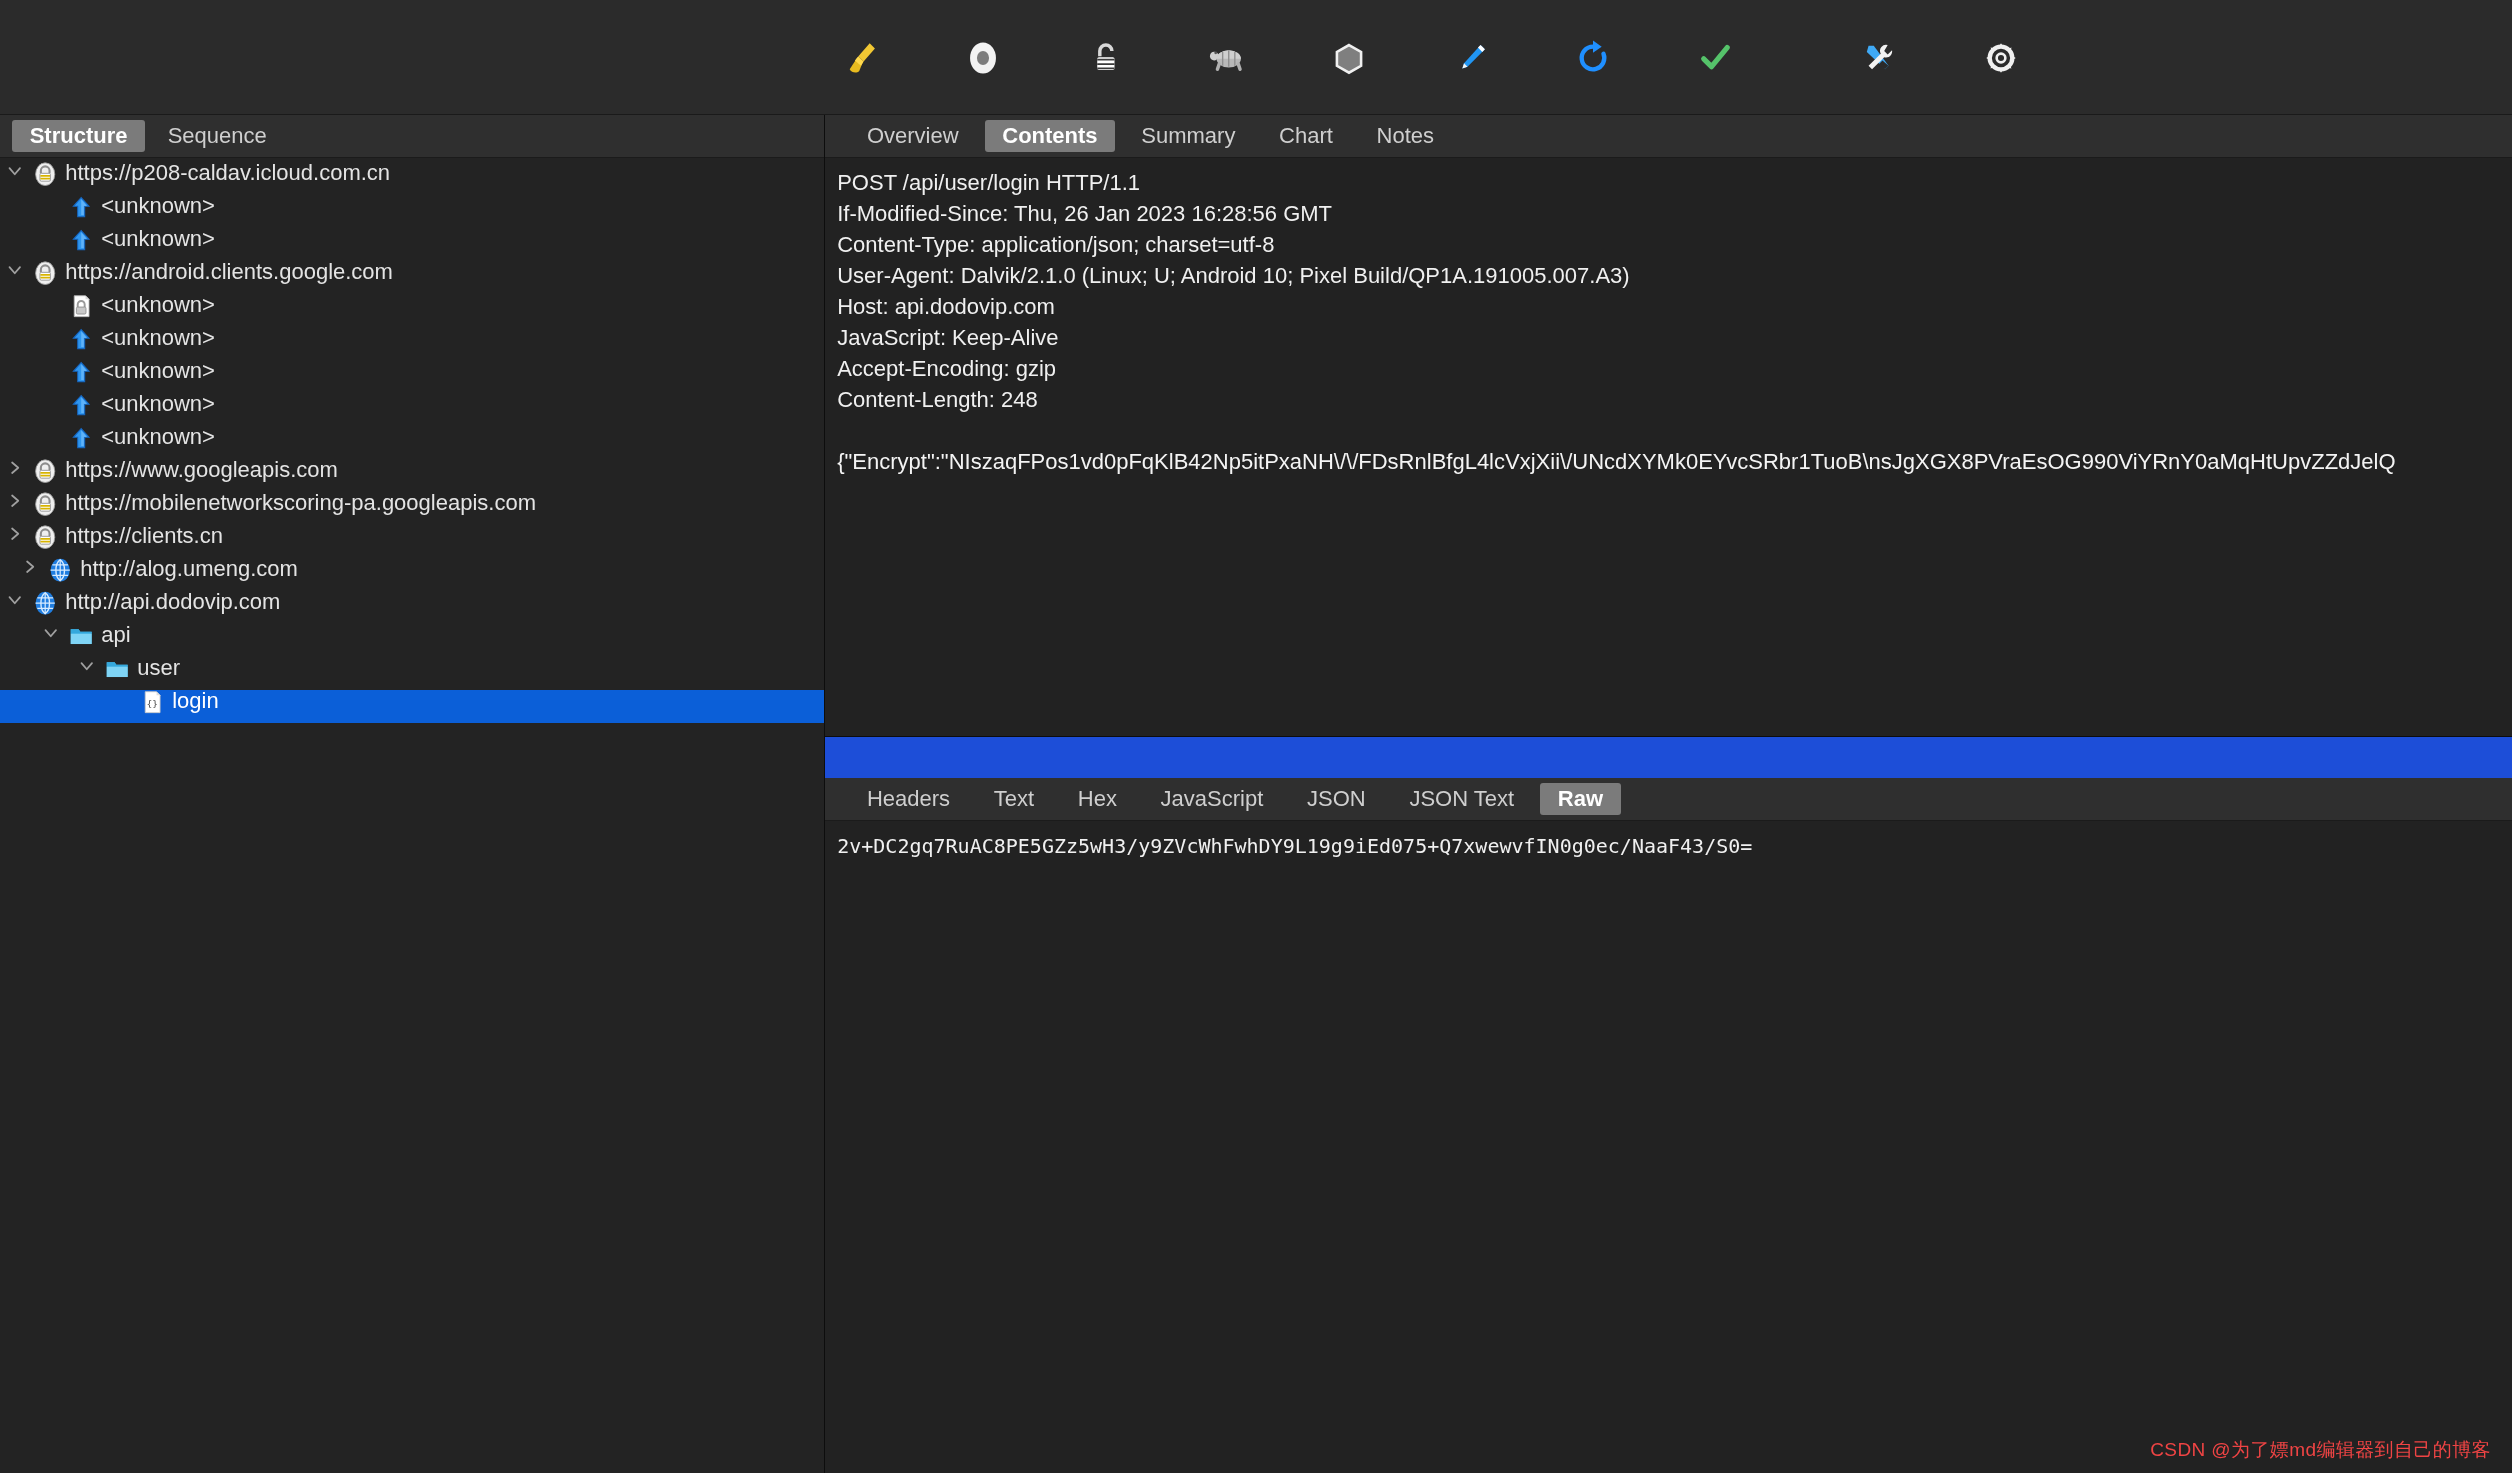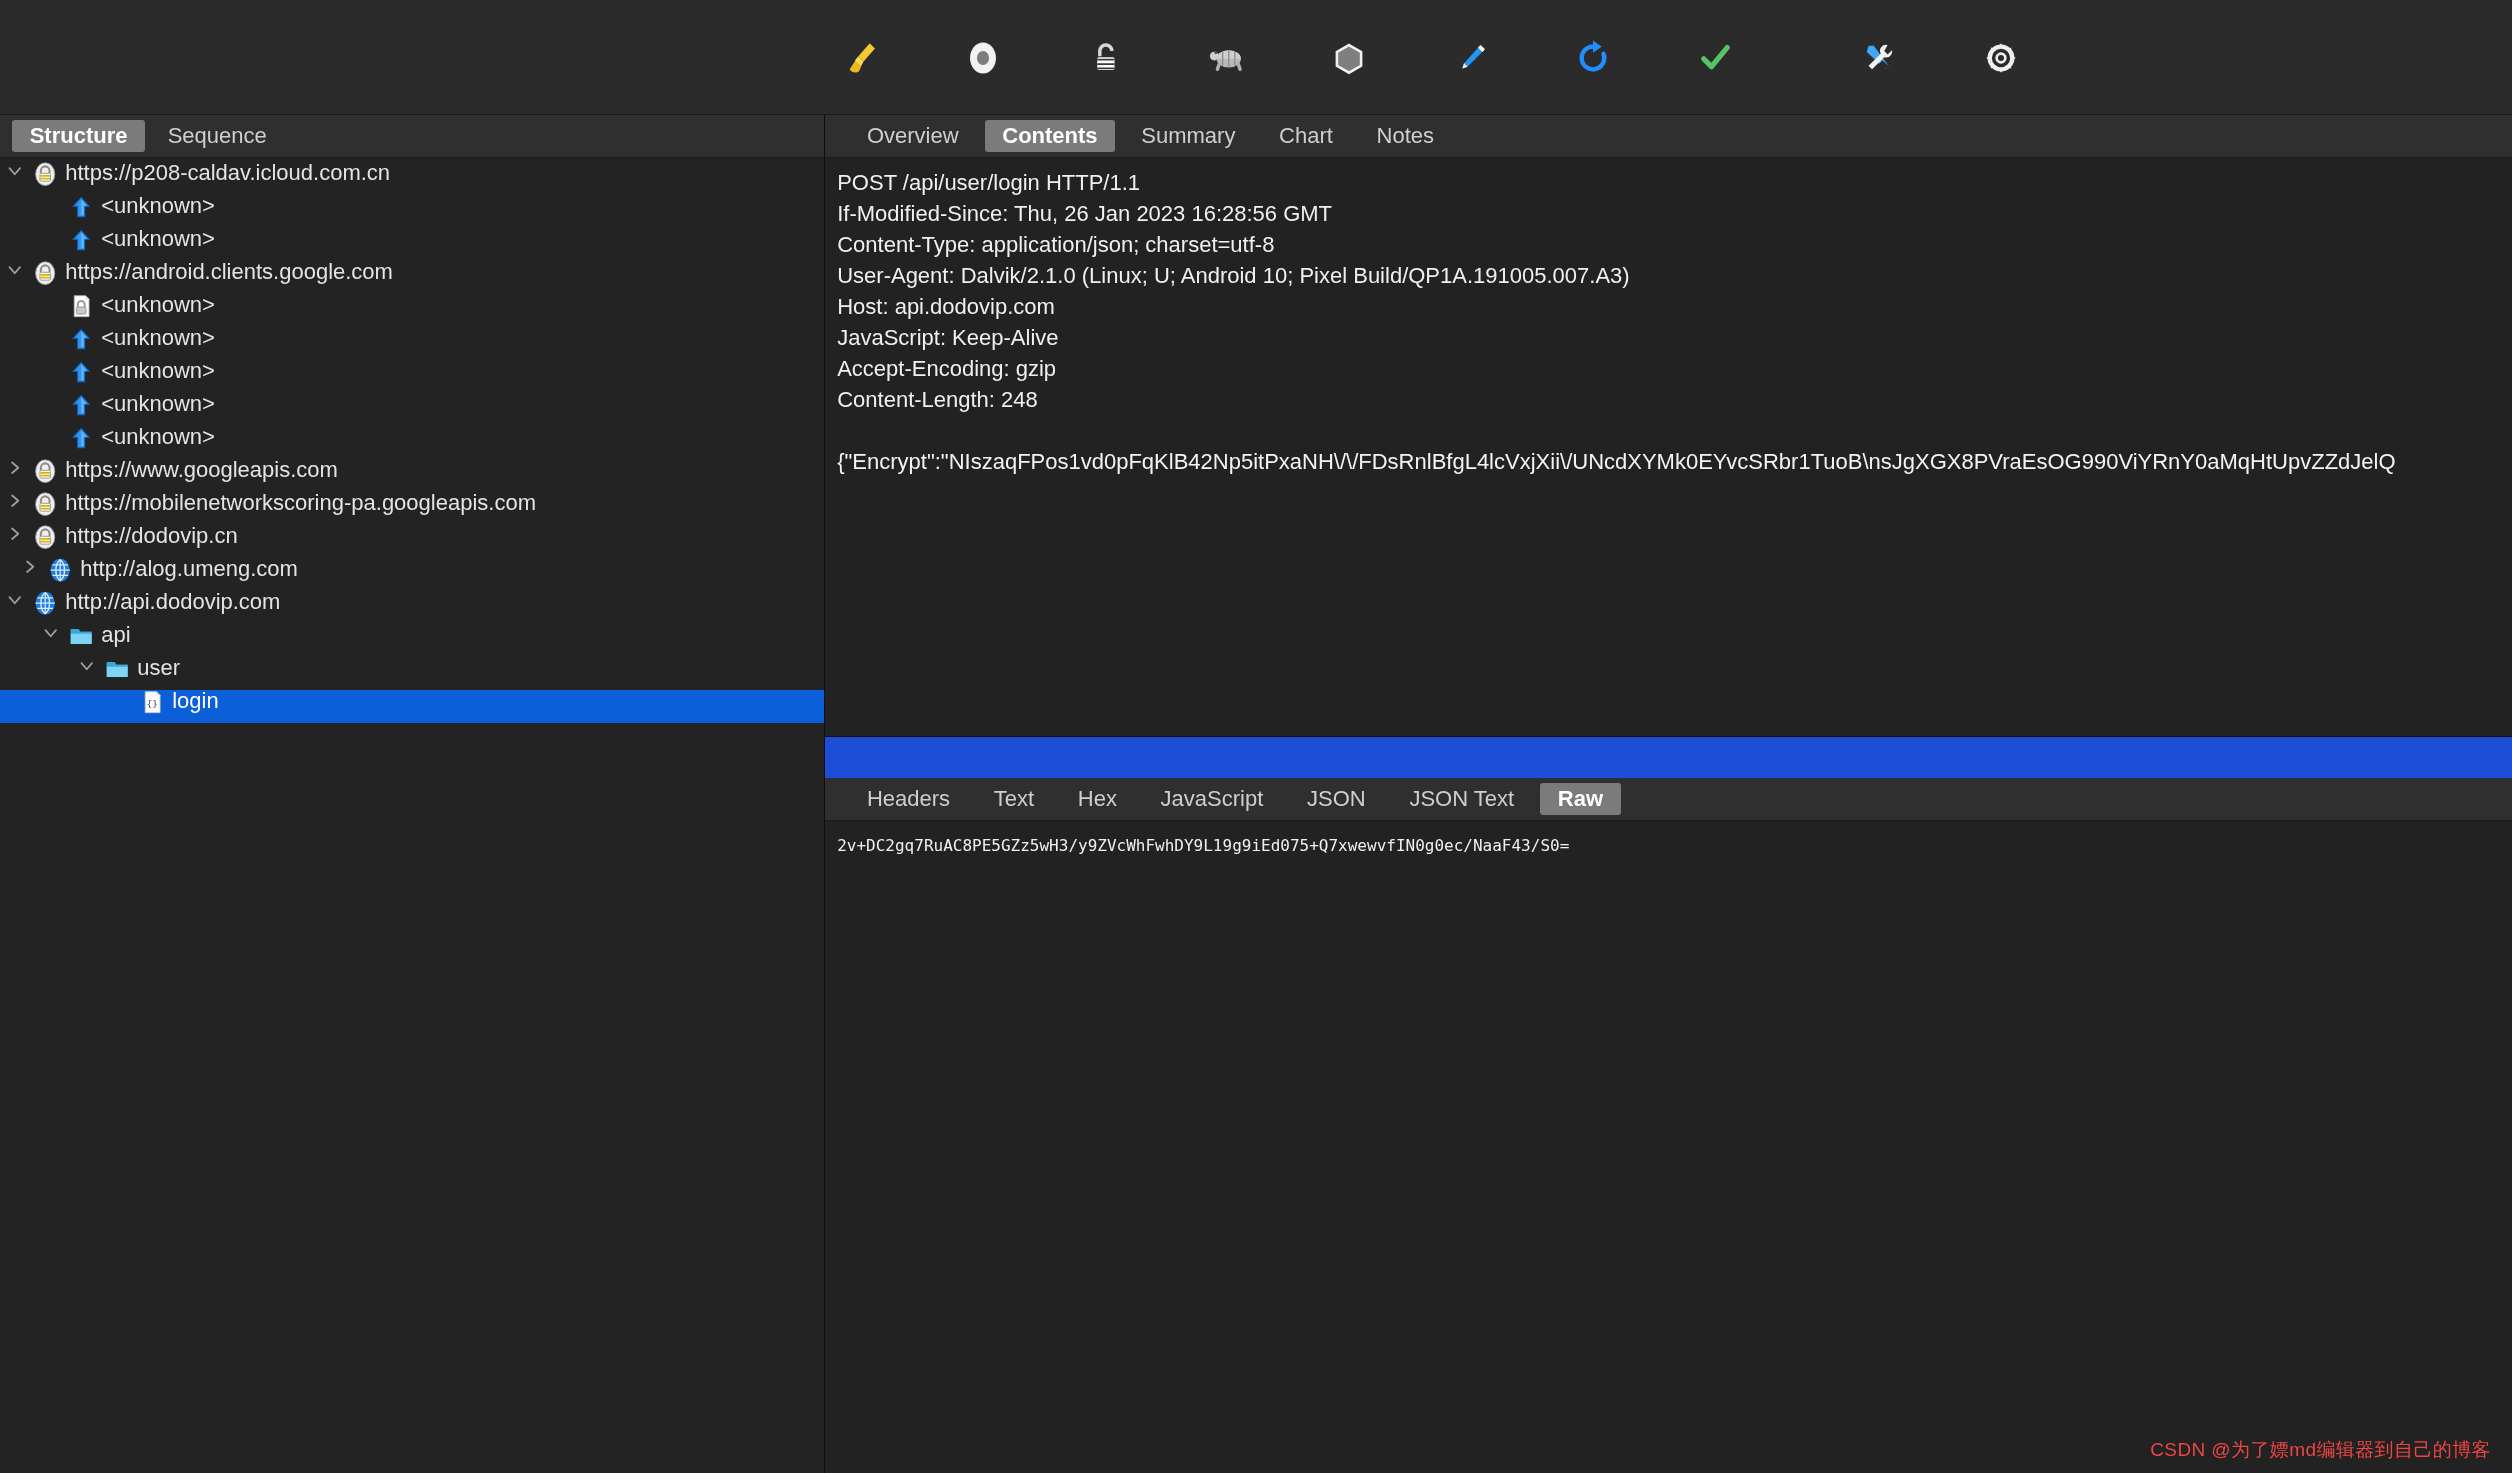--- a/index.html
+++ b/index.html
@@ -165,21 +165,21 @@
     min-height: 0;
   }
   .raw-area {
     flex: 1 1 auto;
     background: #222222;
     padding: 10.5px 0 0 12.2px;
     overflow: hidden;
   }
   .raw-line {
     font-family: "DejaVu Sans Mono", monospace;
-    font-size: 16px;
+    font-size: 20px;
     color: #f0f0f0;
     line-height: 28px;
     white-space: pre;
   }
 
   
   .watermark {
     position: absolute;
     right: 21px;
     bottom: 10.5px;
@@ -440,21 +440,21 @@
               </svg>
             </span>
             <span class="node-icon">
               <svg width="24.4" height="24.4" viewBox="0 0 28 28">
                 <ellipse cx="14" cy="14" rx="11" ry="13" fill="#efefef" stroke="#9a9a9a" stroke-width="1"></ellipse>
                 <path d="M9 13 V10 a5 5 0 0 1 10 0 v3" fill="none" stroke="#8d8d8d" stroke-width="2.4"></path>
                 <rect x="8" y="13" width="12" height="9" rx="1.5" fill="#ffffff" stroke="#8d8d8d" stroke-width="1"></rect>
                 <path d="M8.5 16 h11 M8.5 19 h11" stroke="#d8b400" stroke-width="2"></path>
               </svg>
             </span>
-            <span class="node-label">https://dodovip.cn</span>
+            <span class="node-label">https://clients.cn</span>
           </div>
           <div class="node" style="padding-left: 15px;">
             <span class="twisty">
               <svg width="17.5" height="17.5" viewBox="0 0 20 20">
                 <path d="M7 4 L14 10 L7 16" fill="none" stroke="#a0a0a0" stroke-width="2" stroke-linecap="round" stroke-linejoin="round"></path>
               </svg>
             </span>
             <span class="node-icon">
               <svg width="24.4" height="24.4" viewBox="0 0 28 28">
                 <ellipse cx="14" cy="14" rx="11" ry="13" fill="#1f7de0"></ellipse>

